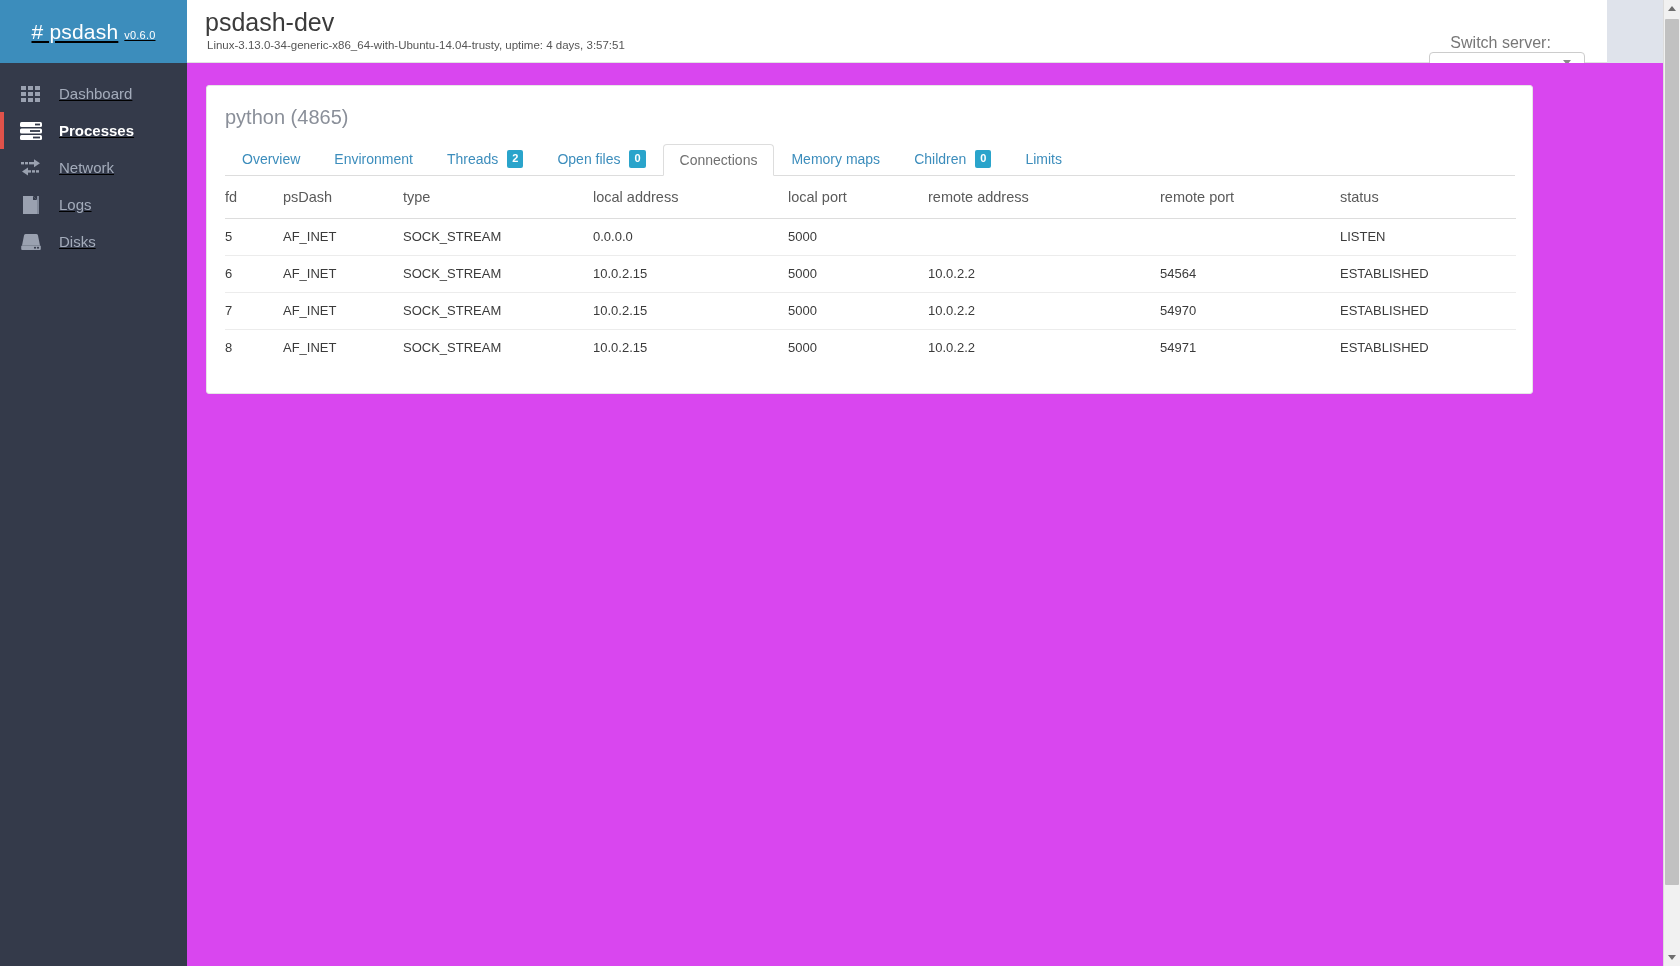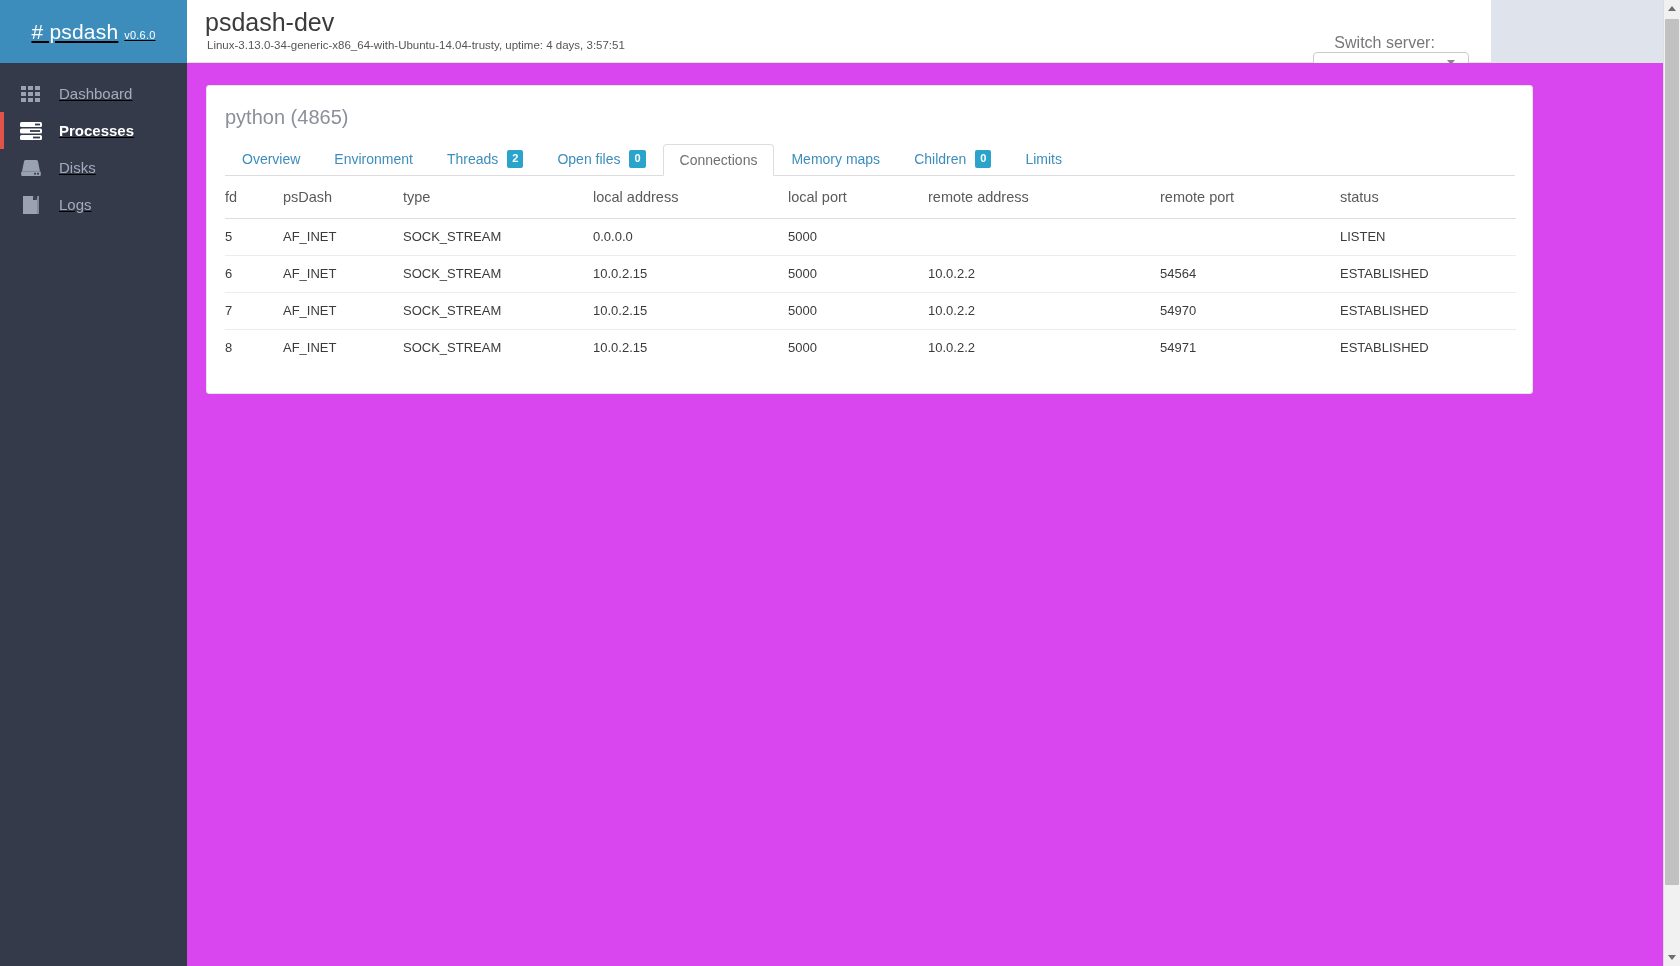--- a/index.html
+++ b/index.html
@@ -77,21 +77,21 @@
     align-items: center;
     justify-content: center;
     flex: 0 0 26px;
   }
   .nav-ico svg { display: block; }
 
   
   #topbar {
     position: absolute;
     left: 187px; top: 0;
-    width: 1304px;
+    width: 1420px;
     height: 63px;
     background: #ffffff;
     border-bottom: 1px solid #e2e2e2;
   }
   #page-title {
     position: absolute;
     left: 18px; top: 8px;
     font-size: 25px;
     color: #3b3b3b;
     font-weight: 400;
@@ -323,42 +323,59 @@
               <rect x="1" y="15" width="22" height="5" rx="1.5" fill="#ffffff"></rect>
               <rect x="16" y="3.6" width="5" height="1.8" fill="#343a4a"></rect>
               <rect x="11" y="10.1" width="10" height="1.8" fill="#343a4a"></rect>
               <rect x="14" y="16.6" width="7" height="1.8" fill="#343a4a"></rect>
             </g>
           </svg>
         </span>
         <span>Processes</span>
       </a>
 
+      <a class="nav-item">
+        <span class="nav-ico">
+          <svg width="24" height="22" viewBox="0 0 24 22">
+            <g fill="#9aa1b0">
+              <rect x="2" y="5" width="3" height="2.4"></rect>
+              <rect x="6" y="5" width="3" height="2.4"></rect>
+              <rect x="10" y="5" width="6" height="2.4"></rect>
+              <path d="M15 2.2 L21 6.2 L15 10.2 Z"></path>
+              <rect x="9" y="13.2" width="3" height="2.4"></rect>
+              <rect x="13" y="13.2" width="3" height="2.4"></rect>
+              <rect x="17" y="13.2" width="3" height="2.4"></rect>
+              <path d="M9 10.4 L3 14.4 L9 18.4 Z"></path>
+            </g>
+          </svg>
+        </span>
+        <span>Network</span>
+      </a>
+
+      <a class="nav-item">
+        <span class="nav-ico">
+          <svg width="22" height="22" viewBox="0 0 22 22">
+            <path d="M3 2 H13 L17 6 V20 H3 Z" fill="#9aa1b0"></path>
+            <path d="M17 2 H19 V20 H17 Z" fill="#828a9a"></path>
+            <path d="M13 2 L13 6 H17 Z" fill="#343a4a"></path>
+          </svg>
+        </span>
+        <span>Logs</span>
+      </a>
 
       <a class="nav-item">
         <span class="nav-ico">
           <svg width="24" height="22" viewBox="0 0 24 22">
             <path d="M5 4.5 Q5 3 6.6 3 H17.4 Q19 3 19 4.5 L21 14.5 H3 Z" fill="#9aa1b0"></path>
             <rect x="2.2" y="14.5" width="19.6" height="4.4" rx="1" fill="#9aa1b0"></rect>
             <circle cx="16" cy="16.8" r="1.05" fill="#343a4a"></circle>
             <circle cx="19" cy="16.8" r="1.05" fill="#343a4a"></circle>
           </svg>
         </span>
         <span>Disks</span>
-      </a>
-
-      <a class="nav-item">
-        <span class="nav-ico">
-          <svg width="22" height="22" viewBox="0 0 22 22">
-            <path d="M3 2 H13 L17 6 V20 H3 Z" fill="#9aa1b0"></path>
-            <path d="M17 2 H19 V20 H17 Z" fill="#828a9a"></path>
-            <path d="M13 2 L13 6 H17 Z" fill="#343a4a"></path>
-          </svg>
-        </span>
-        <span>Logs</span>
       </a>
 
     </div>
   </div>
 
   <div id="topbar">
     <div id="page-title">psdash-dev</div>
     <div id="page-sub">Linux-3.13.0-34-generic-x86_64-with-Ubuntu-14.04-trusty, uptime: 4 days, 3:57:51</div>
 
     <div id="switch-wrap">

